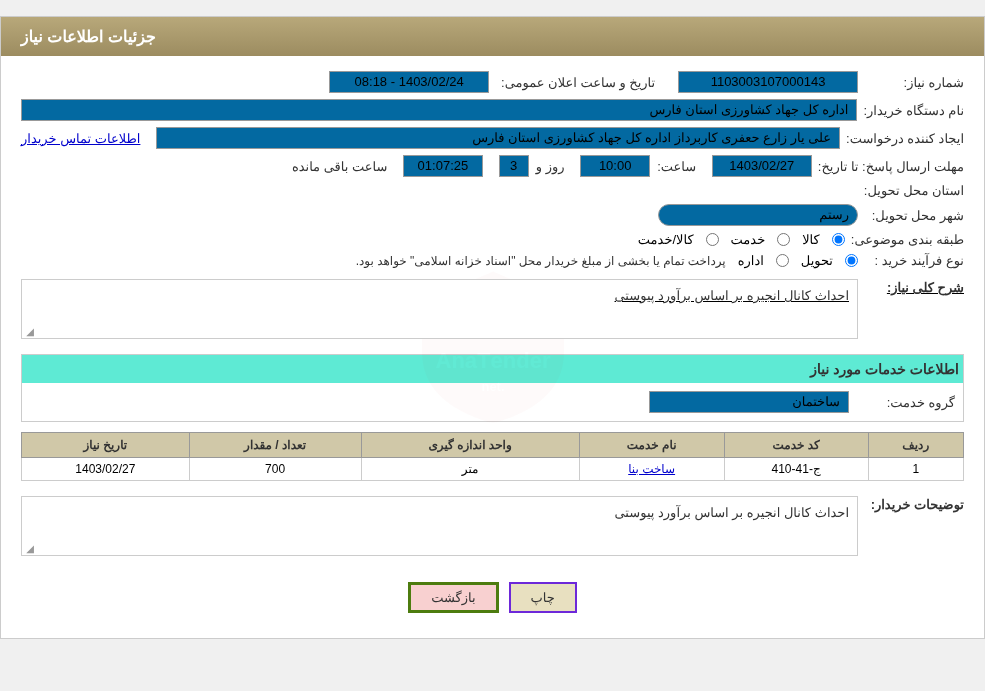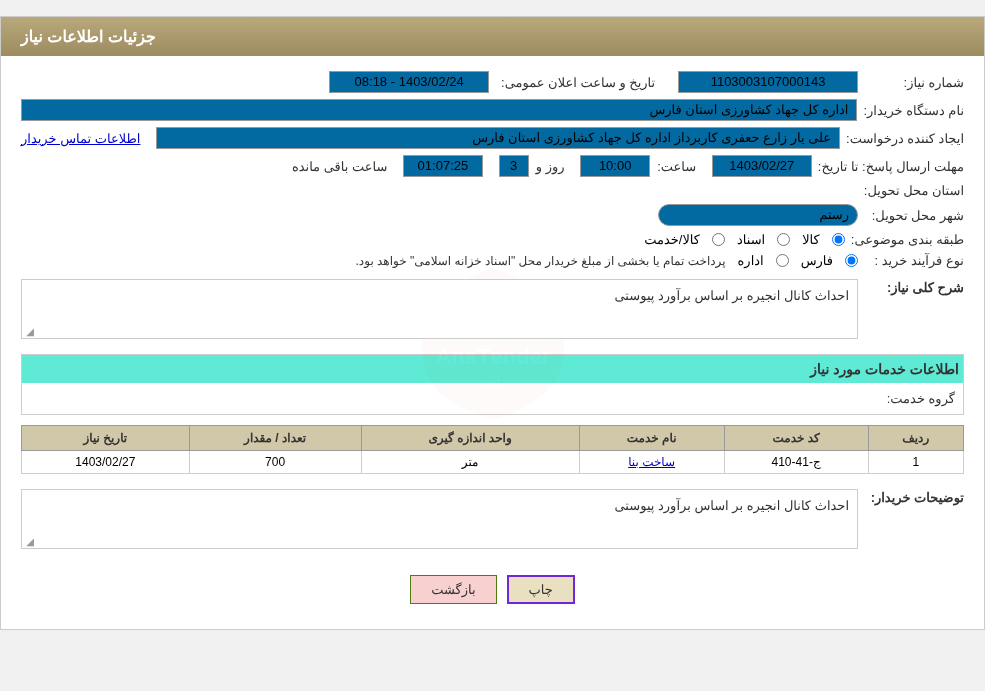--- a/index.html
+++ b/index.html
@@ -123,21 +123,21 @@
       font-family: Tahoma, Arial, sans-serif;
       font-size: 13px;
     }
     .btn-print {
       background: #e8e0c0;
       color: #333;
     }
     .btn-back {
       background: #f8d0d0;
       color: #333;
-      border: 1px solid #4d7c0f;
+      border: 3px solid #4d7c0f;
     }
     .watermark-area {
       position: relative;
     }
     .watermark-img {
       position: absolute;
       left: 50%;
       top: 50%;
       transform: translate(-50%, -50%);
       opacity: 0.15;
@@ -239,56 +239,57 @@
 
     <div class="info-row">
       <span class="info-label">طبقه بندی موضوعی:</span>
       <div class="radio-group">
         <div class="radio-item">
           <input type="radio" name="cat" checked="" style="">
           <span>کالا</span>
         </div>
         <div class="radio-item">
           <input type="radio" name="cat" style="">
-          <span>اسناد</span>
+          <span>خدمت</span>
         </div>
         <div class="radio-item">
           <input type="radio" name="cat" style="">
           <span>کالا/خدمت</span>
         </div>
       </div>
     </div>
 
     <div class="info-row">
       <span class="info-label">نوع فرآیند خرید :</span>
       <div class="purchase-type">
         <div class="radio-item">
           <input type="radio" name="ptype" checked="" style="">
-          <span>فارس</span>
+          <span>تحویل</span>
         </div>
         <div class="radio-item">
           <input type="radio" name="ptype" style="">
           <span>اداره</span>
         </div>
         <span class="purchase-note">پرداخت تمام یا بخشی از مبلغ خریدار محل "اسناد خزانه اسلامی" خواهد بود.</span>
       </div>
     </div>
 
-    <div class="info-row" style="align-items:flex-start;">
+    <div class="info-row" style="align-items:flex-start;text-decoration:underline;">
       <span class="info-label" style="margin-top:6px; font-weight:bold;">شرح کلی نیاز:</span>
       <div class="description-box" style="flex:1;">
         <span class="description-text">احداث کانال انجیره بر اساس برآورد پیوستی</span>
         <div class="resize-handle">◢</div>
       </div>
     </div>
 
     <div class="section-title">اطلاعات خدمات مورد نیاز</div>
 
     <div class="info-row" style="border:1px solid #ccc; border-top:none; padding:8px;">
       <span class="info-label">گروه خدمت:</span>
+      <span class="info-value" style="min-width:200px; text-align:right; padding-right:8px;">ساختمان</span>
     </div>
 
     <div class="table-wrapper">
       <table>
         <thead>
           <tr>
             <th>ردیف</th>
             <th>کد خدمت</th>
             <th>نام خدمت</th>
             <th>واحد اندازه گیری</th>

